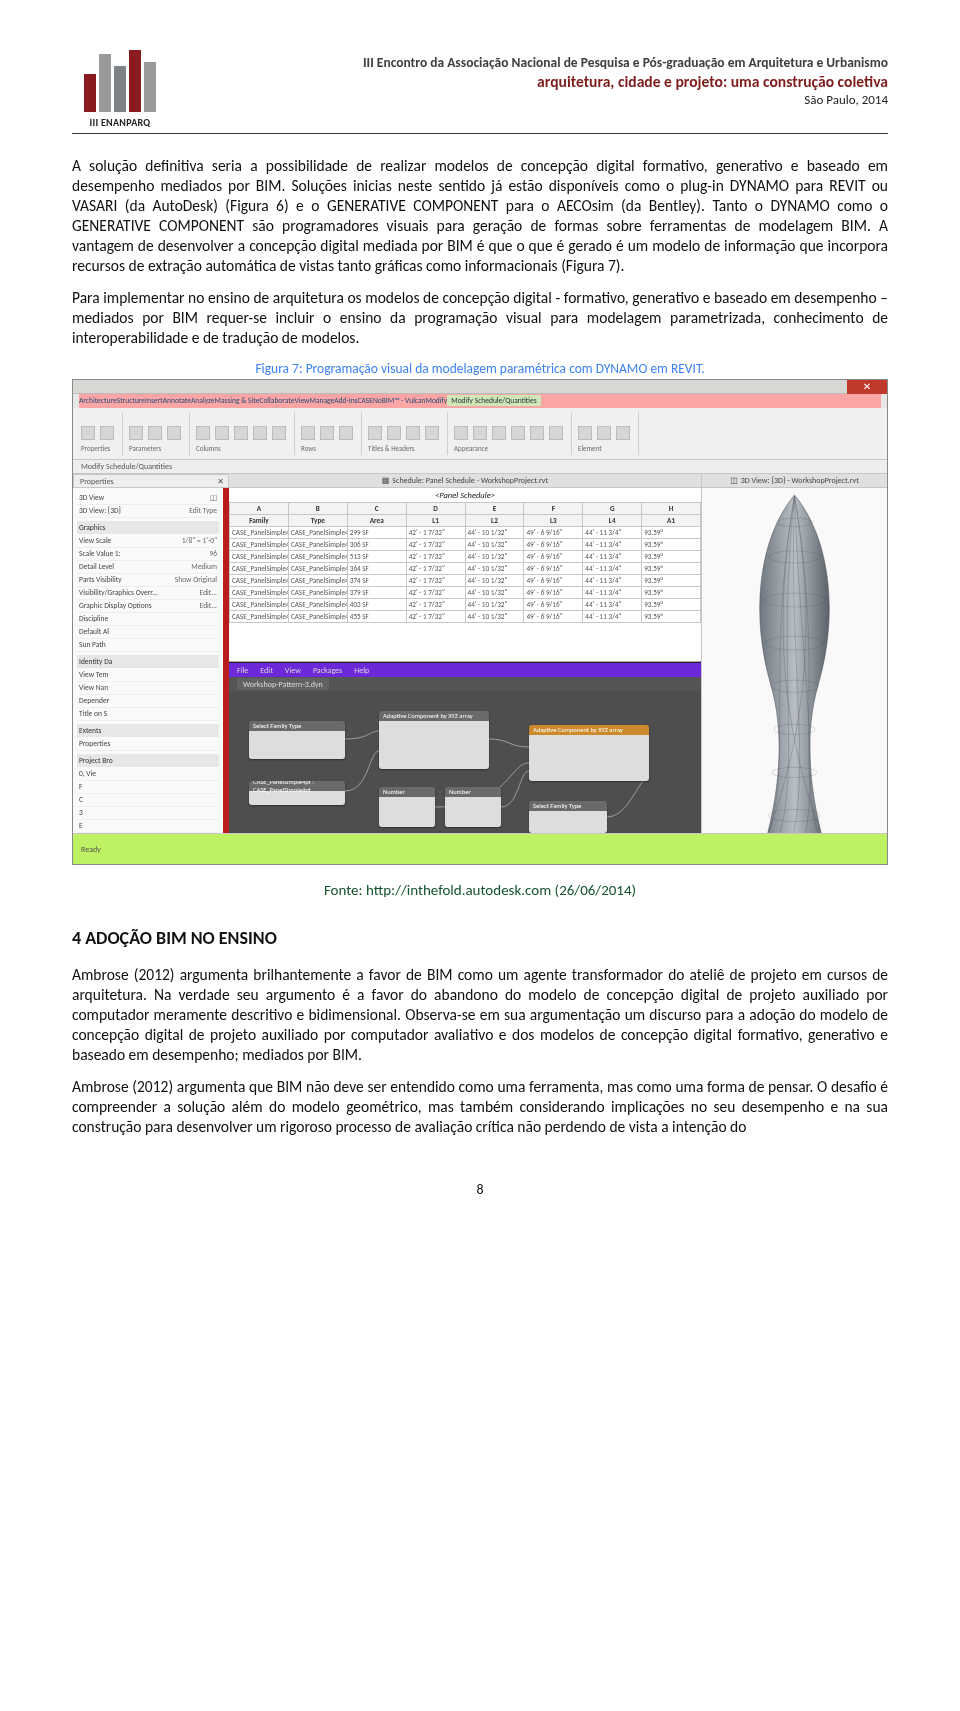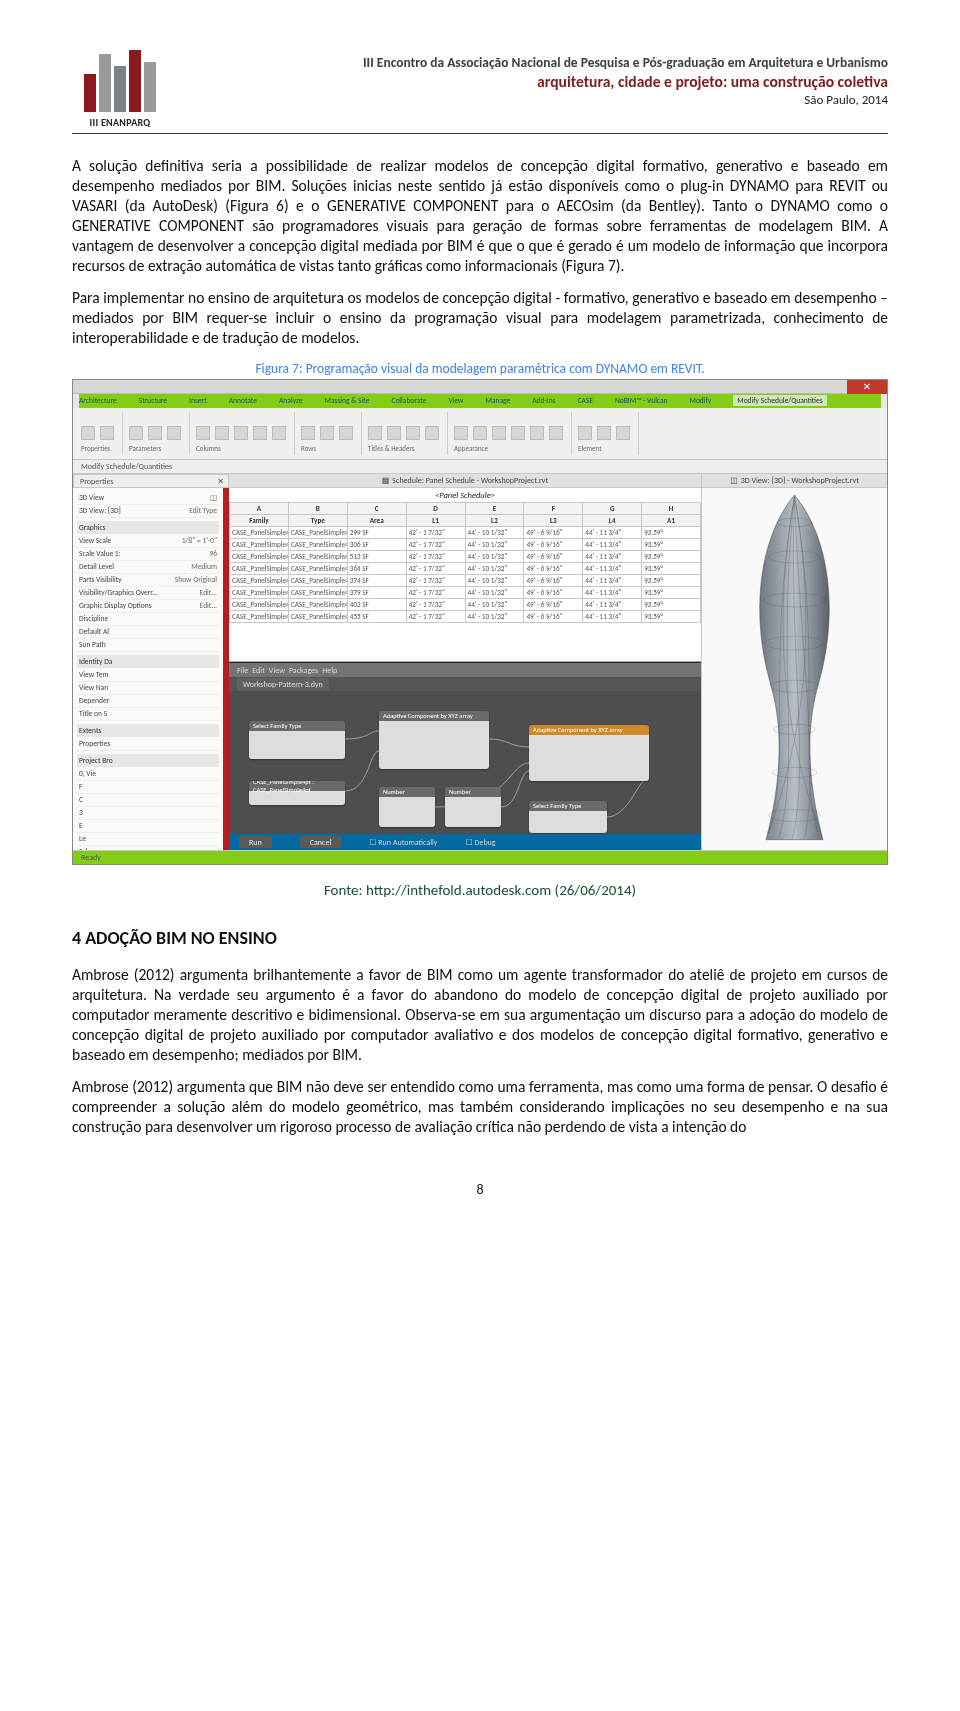--- a/index.html
+++ b/index.html
@@ -90,23 +90,23 @@
       font-size: 10px;
     }
     .fig-titlebar {
       position: absolute; left: 0; right: 0; top: 0;
       height: 14px; background: #d9d7d4;
       border-bottom: 1px solid #bbb;
     }
     .ribbon-tabs {
       position: absolute; left: 6px; top: 14px; right: 6px;
       height: 14px;
-      display: flex; gap: 22px;
+      display: flex; gap: 0;
       align-items: center;
-      background: #84cc16;
+      background: #fca5a5;
     }
     .ribbon-tabs span { font-size: 7.5px; color: #1a4c78; }
     .ribbon {
       position: absolute; left: 0; right: 0; top: 28px;
       height: 52px; background: #f1f0ee;
       border-bottom: 1px solid #c7c7c7;
       display: flex; gap: 4px; padding: 4px 6px;
     }
     .ribbon-group {
       border-right: 1px solid #d0cfcd;
@@ -183,43 +183,43 @@
       display: flex; align-items: center; justify-content: center;
       gap: 3px;
     }
     .tower-svg { width: 100%; height: calc(100% - 14px); }
     .dynamo-panel {
       position: absolute; left: 156px; right: 186px;
       top: 282px; bottom: 14px;
       background: #4a4a4a;
       border-top: 1px solid #222;
     }
-    .dyn-menubar { height: 14px; background: #737373; display: flex; align-items: center; gap: 4px; padding-left: 8px; }
+    .dyn-menubar { height: 14px; background: #6d28d9; display: flex; align-items: center; gap: 12px; padding-left: 8px; }
     .dyn-menubar span { color: #d8d8d8; font-size: 8px; }
     .dyn-tab { height: 14px; background: #555; display: flex; align-items: center; padding-left: 8px; }
     .dyn-tab span { color: #ddd; font-size: 8px; background: #616161; padding: 1px 6px; border-radius: 2px 2px 0 0; }
     .dyn-canvas {
       position: absolute; left: 0; right: 0; top: 28px; bottom: 16px;
       background: #4e4e4e;
     }
     .dyn-footer {
       position: absolute; left: 0; right: 0; bottom: 0; height: 16px;
       background: #0369a1; display: flex; align-items: center; gap: 28px; padding-left: 10px;
     }
     .dyn-footer span { color: #d6d6d6; font-size: 8px; }
     .dyn-footer .btn { background: #5a5a5a; padding: 1px 10px; border-radius: 2px; color: #eee;}
     .dyn-node {
       position: absolute; border-radius: 3px; overflow: hidden;
       box-shadow: 0 1px 2px rgba(0,0,0,.4);
     }
     .dyn-node .nh { height: 10px; font-size: 6.5px; color: #fff; padding: 0 4px; display:flex; align-items:center;}
     .dyn-node .nb { background: #dedddc; }
     .dyn-footer-strip {
-      position: absolute; left: 0; right: 0; bottom: 0; height: 14px;
-      background: #84cc16;
+      position: absolute; left: 0; right: 0; bottom: 0; height: 31px;
+      background: #bef264;
       border-top: 1px solid #c7c7c7;
       font-size: 8px; color: #555; padding-left: 8px;
       display: flex; align-items: center;
     }
     .section-heading {
       font-size: 18px;
       font-weight: 700;
       margin: 0 0 16px 0;
       color: #111;
     }

